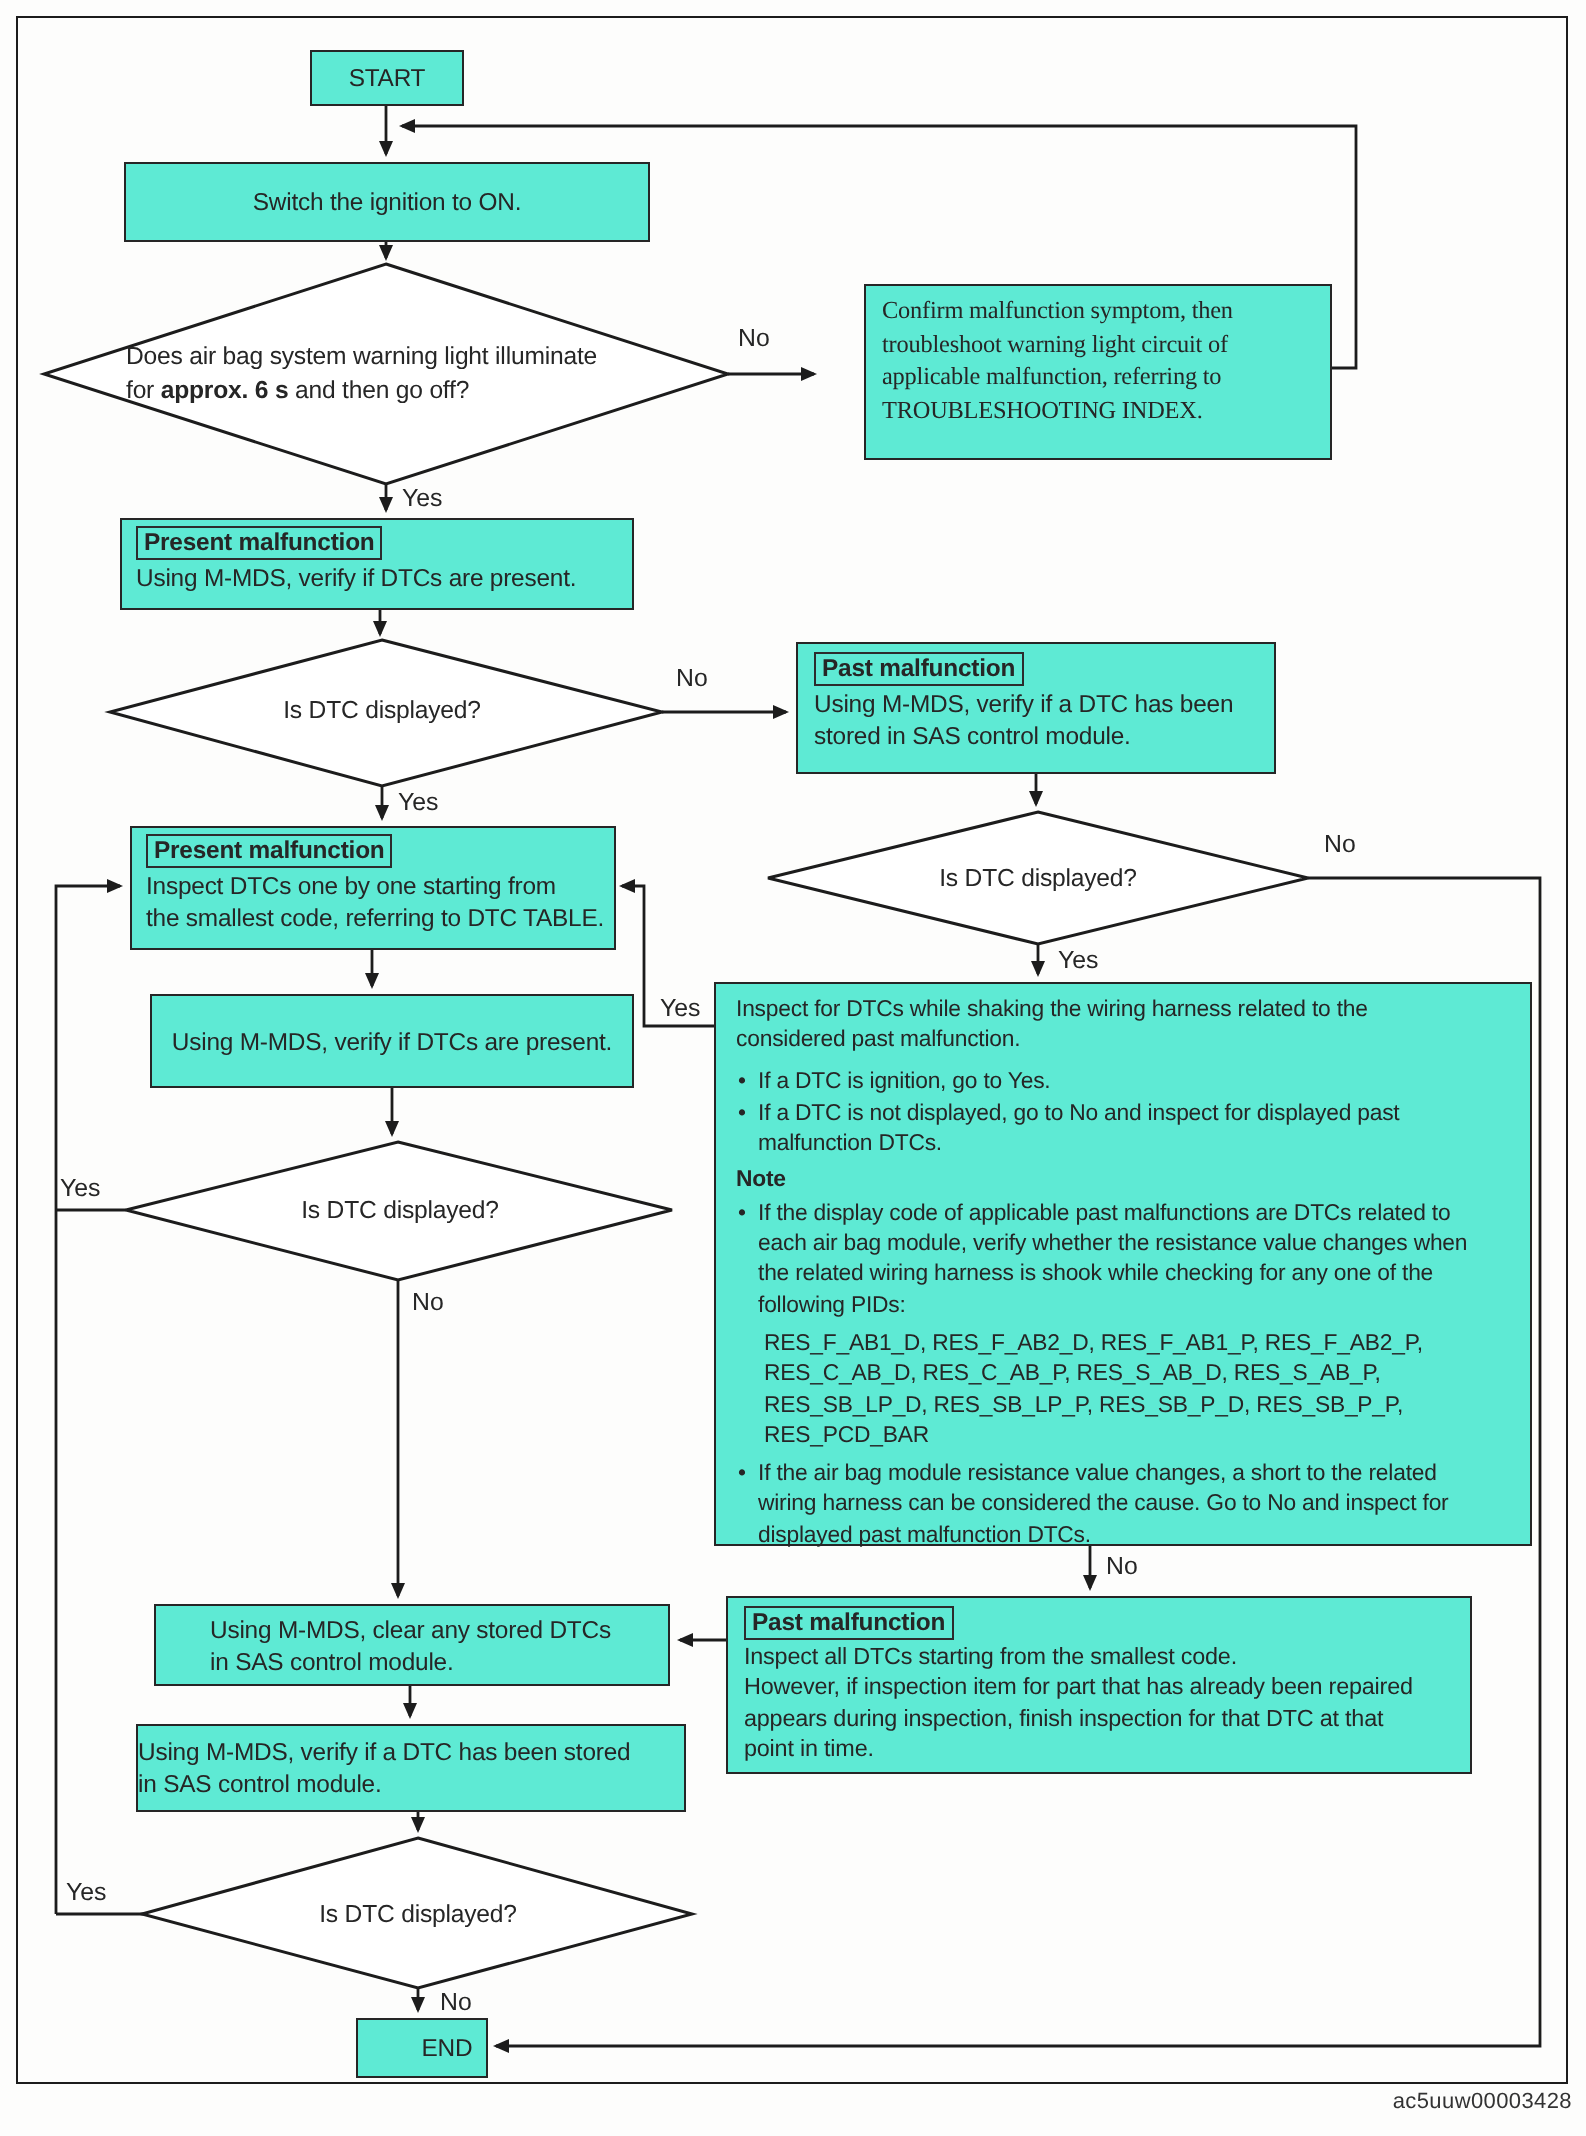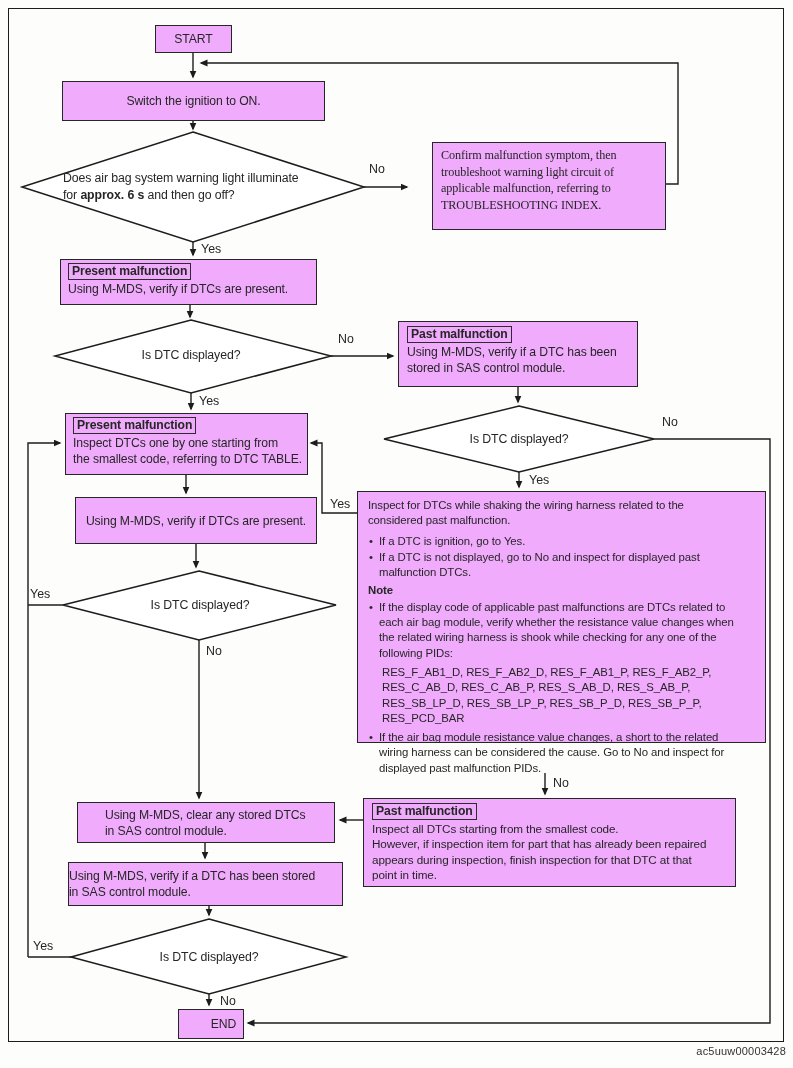--- a/index.html
+++ b/index.html
@@ -3,21 +3,21 @@
 <meta charset="utf-8">
 <style>
   html,body{margin:0;padding:0;background:#fff;}
   #canvas{
     position:relative;width:793px;height:1068px;background:#fdfdfc;
     font-family:"Liberation Sans", sans-serif;color:#262626;overflow:hidden;
   }
   #frame{position:absolute;left:8px;top:8px;width:774px;height:1032px;border:1.6px solid #1c1c1c;}
   svg.connectors{position:absolute;left:0;top:0;width:793px;height:1068px;}
   .node{
-    position:absolute;background:#f0abfc;border:1.4px solid #262626;box-sizing:border-box;
+    position:absolute;background:#5eead4;border:1.4px solid #262626;box-sizing:border-box;
     font-size:12.2px;line-height:16px;letter-spacing:-0.1px;
   }
   .center{display:flex;align-items:center;justify-content:center;text-align:center;}
   .pad{padding:4px 8px;}
   .badge{
     display:inline-block;border:1.1px solid #2c2c2c;padding:0 3px;margin:1px 0 1px 0;
     font-weight:bold;font-size:12.2px;line-height:14.5px;
   }
   .line{white-space:nowrap;}
   .dtext{position:absolute;font-size:12.3px;line-height:17px;letter-spacing:-0.1px;}
@@ -144,21 +144,21 @@
   </div>
 
   <div class="node center" style="left:75px;top:497px;width:242px;height:47px;">
     <span class="line">Using M-MDS, verify if DTCs are present.</span>
   </div>
 
   <div class="dtext center" style="left:100px;top:597px;width:200px;">Is DTC displayed?</div>
 
   <div class="dtext center" style="left:419px;top:431px;width:200px;">Is DTC displayed?</div>
 
-  <div class="node" id="harness-box" style="left:357px;top:491px;width:409px;height:252px;padding-left:10px;">
+  <div class="node" id="harness-box" style="left:357px;top:491px;width:409px;height:282px;padding-left:10px;">
     <div class="hb-para">
       <div class="line">Inspect for DTCs while shaking the wiring harness related to the</div>
       <div class="line">considered past malfunction.</div>
     </div>
     <div class="hb-bullet">
       <div class="line">If a DTC is ignition, go to Yes.</div>
     </div>
     <div class="hb-bullet">
       <div class="line">If a DTC is not displayed, go to No and inspect for displayed past</div>
       <div class="line">malfunction DTCs.</div>
@@ -172,21 +172,21 @@
     </div>
     <div class="hb-pids">
       <div class="line">RES_F_AB1_D, RES_F_AB2_D, RES_F_AB1_P, RES_F_AB2_P,</div>
       <div class="line">RES_C_AB_D, RES_C_AB_P, RES_S_AB_D, RES_S_AB_P,</div>
       <div class="line">RES_SB_LP_D, RES_SB_LP_P, RES_SB_P_D, RES_SB_P_P,</div>
       <div class="line">RES_PCD_BAR</div>
     </div>
     <div class="hb-bullet">
       <div class="line">If the air bag module resistance value changes, a short to the related</div>
       <div class="line">wiring harness can be considered the cause. Go to No and inspect for</div>
-      <div class="line">displayed past malfunction PIDs.</div>
+      <div class="line">displayed past malfunction DTCs.</div>
     </div>
   </div>
 
   <div class="node" style="left:363px;top:798px;width:373px;height:89px;padding:3px 8px;font-size:11.7px;line-height:15.6px;">
     <span class="badge">Past malfunction</span>
     <div class="line">Inspect all DTCs starting from the smallest code.</div>
     <div class="line">However, if inspection item for part that has already been repaired</div>
     <div class="line">appears during inspection, finish inspection for that DTC at that</div>
     <div class="line">point in time.</div>
   </div>

